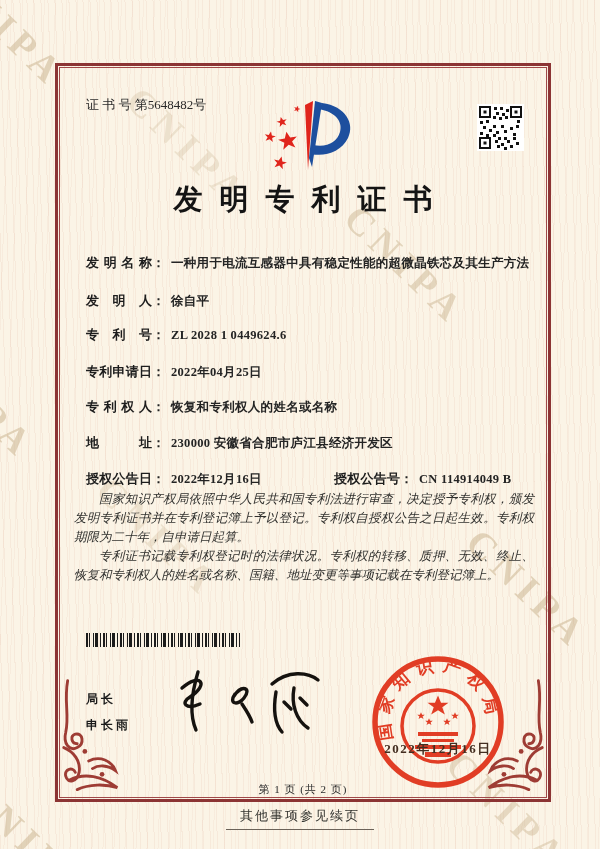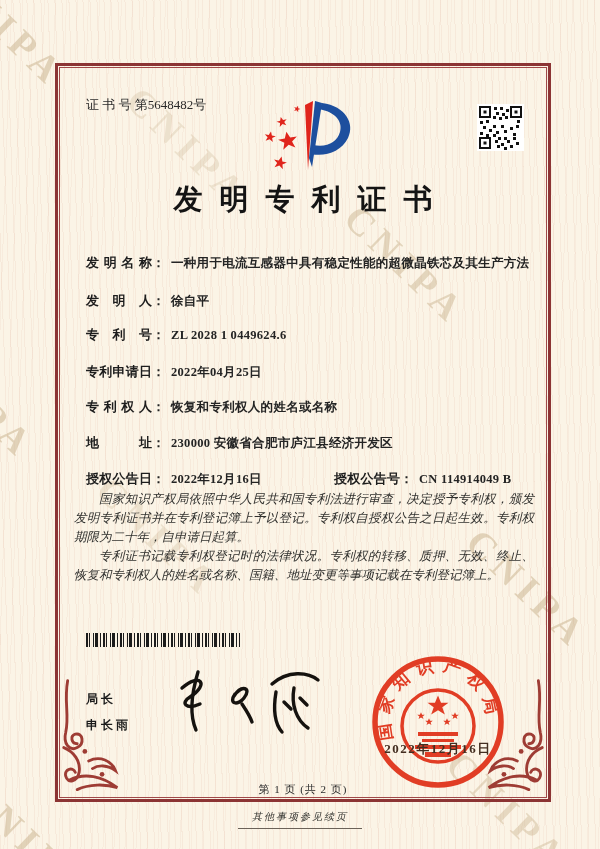--- a/index.html
+++ b/index.html
@@ -53,21 +53,21 @@
   .signature{position:absolute;left:110px;top:596px;width:170px;height:80px;}
   .seal{position:absolute;left:310px;top:586px;width:140px;height:140px;z-index:3;opacity:.95;}
   .page-ind{position:absolute;left:0;top:716px;width:100%;text-align:center;font-size:11px;color:#2a2a2a;letter-spacing:1px;}
   .flourish{position:absolute;bottom:2px;width:86px;height:118px;}
   .flourish.left{left:2px;}
   .flourish.right{right:2px;transform:scaleX(-1);}
   .footer-note{
     position:absolute;left:0;top:806px;width:100%;text-align:center;z-index:2;
   }
   .footer-note span{
-    display:inline-block;font-size:10px;font-style:italic;color:#33332f;
+    display:inline-block;font-size:13px;color:#33332f;
     letter-spacing:2px;border-bottom:1px solid #6b6258;padding:0 14px 4px;
   }
 </style>
 </head>
 <body>
 
 <div class="wm" style="left:-35px;top:-42px;opacity:.55">CNIPA</div>
 <div class="wm" style="left:148px;top:78px;opacity:.30">CNIPA</div>
 <div class="wm" style="left:366px;top:196px;opacity:.50">CNIPA</div>
 <div class="wm" style="left:-65px;top:330px;opacity:.55">CNIPA</div>

